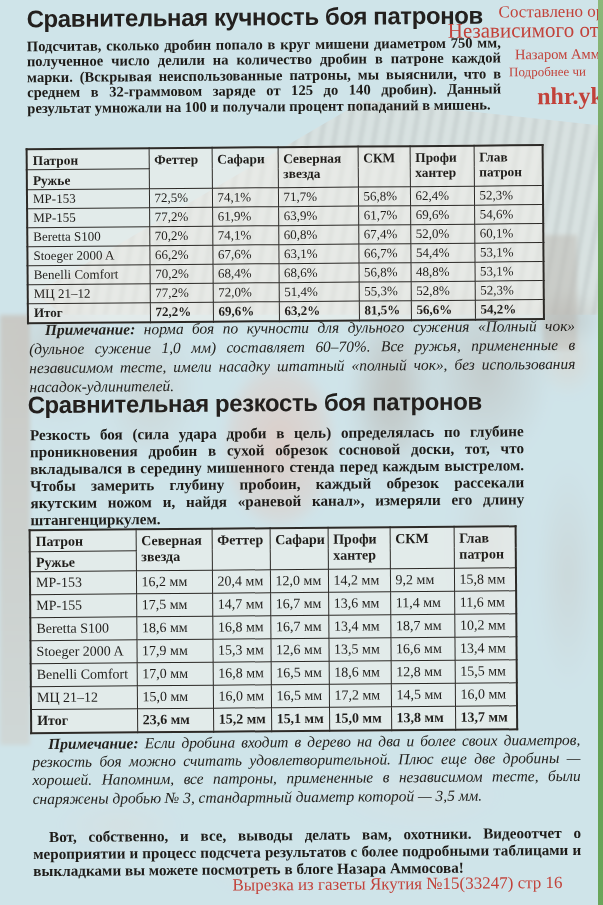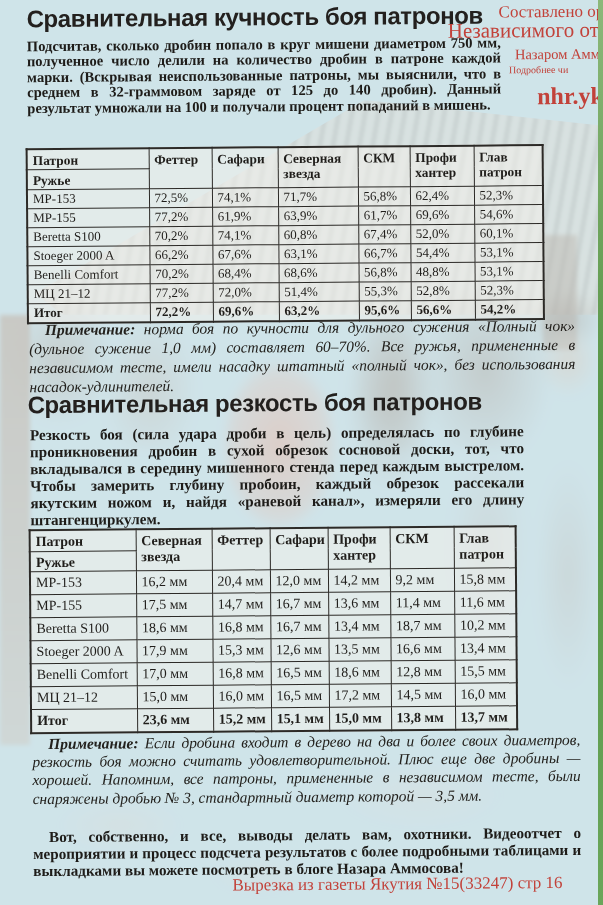--- a/index.html
+++ b/index.html
@@ -114,21 +114,21 @@
   .t2 col:nth-child(1){width:106px}.t2 col:nth-child(2){width:76px}
   .t2 col:nth-child(3){width:58px}.t2 col:nth-child(4){width:58px}
   .t2 col:nth-child(5){width:62px}.t2 col:nth-child(6){width:64px}
   .t2 col:nth-child(7){width:62px}
   tbody tr:last-child td, tbody tr:last-child th{font-weight:700;}
   
   .wm{position:absolute;z-index:5;color:#c2423a;font-family:"Liberation Serif", serif;white-space:nowrap;}
   .wm-1{top:4px;left:502px;font-size:17px;}
   .wm-2{top:20px;left:451px;font-size:21px;}
   .wm-3{top:48px;left:518px;font-size:14.5px;}
-  .wm-4{top:66px;left:512px;font-size:10px;}
+  .wm-4{top:66px;left:512px;font-size:13px;}
   .wm-5{top:85px;left:540px;font-size:24px;font-weight:700;}
   .wm-bottom{top:875px;left:229px;font-size:17px;}
   
   .green-edge{
     position:absolute;z-index:6;right:0;top:0;width:5px;height:905px;
     background:linear-gradient(#8cb87a 0%, #579445 45%, #6aa65a 100%);
   }
 </style>
 </head>
 <body>
@@ -230,21 +230,21 @@
             <td>51,4%</td>
             <td>55,3%</td>
             <td>52,8%</td>
             <td>52,3%</td>
           </tr>
           <tr>
             <td>Итог</td>
             <td>72,2%</td>
             <td>69,6%</td>
             <td>63,2%</td>
-            <td>95,6%</td>
+            <td>81,5%</td>
             <td>56,6%</td>
             <td>54,2%</td>
           </tr>
         </tbody>
       </table>
 
     <p class="note note1"><span class="note-label">Примечание:</span><span> норма боя по кучности для дульного сужения «Полный чок» (дульное сужение 1,0 мм) составляет 60–70%. Все ружья, примененные в независимом тесте, имели насадку штатный «полный чок», без использования насадок-удлинителей.</span></p>
 
     <h2>Сравнительная резкость боя патронов</h2>
 

